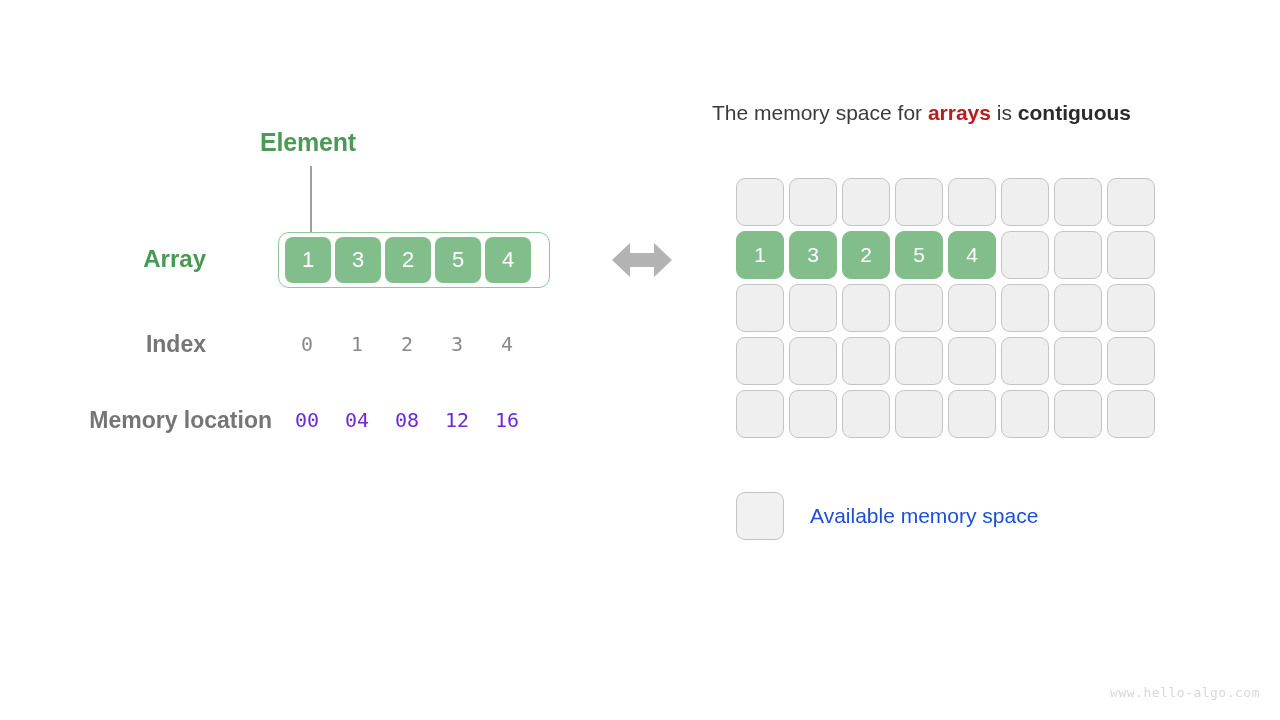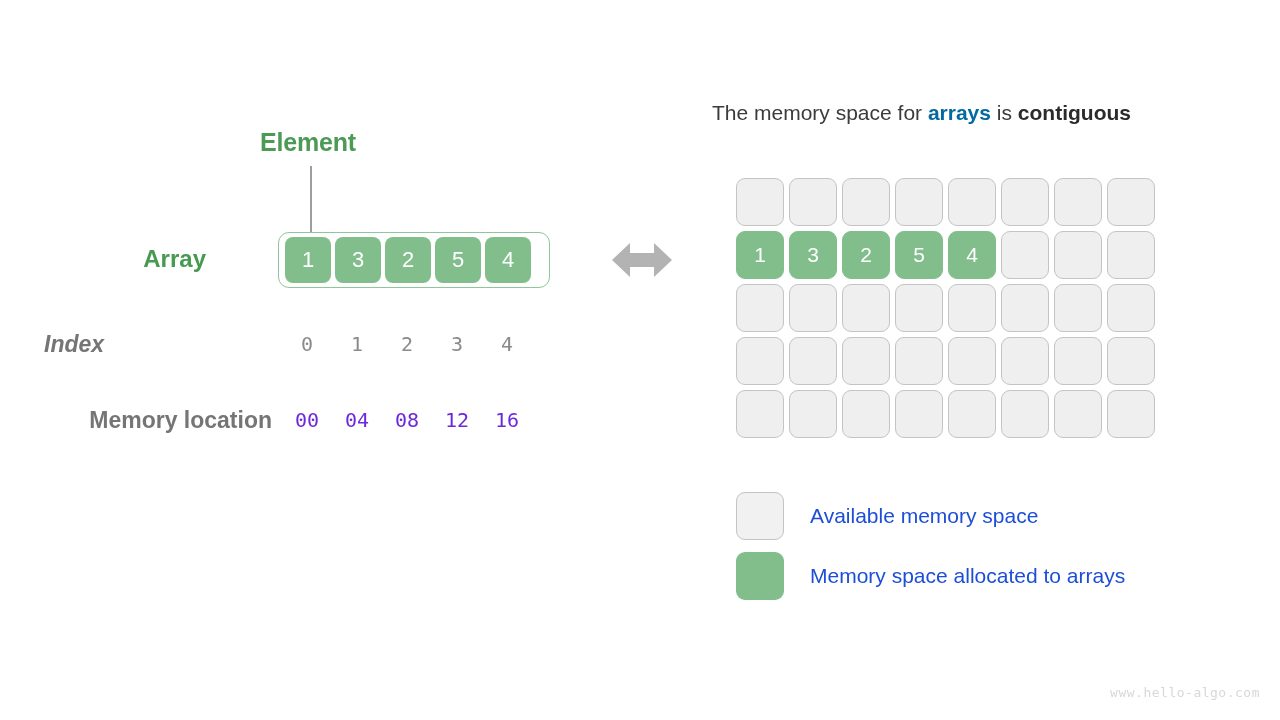--- a/index.html
+++ b/index.html
@@ -72,27 +72,27 @@
     color: #ffffff;
     font-size: 22px;
     display: flex;
     align-items: center;
     justify-content: center;
     flex: none;
   }
 
   #index-label {
     position: absolute;
-    left: 44px;
+    left: 60px;
     top: 331px;
     width: 146px;
+    text-align: right;
     font-size: 23px;
     font-weight: bold;
     color: #757575;
-    font-style: italic;
   }
   #index-row {
     position: absolute;
     left: 278px;
     top: 332px;
     width: 272px;
     display: flex;
     padding: 0 4px;
     box-sizing: border-box;
   }
@@ -148,21 +148,21 @@
   #right-panel { position: absolute; left: 700px; top: 0; width: 580px; height: 720px; }
 
   #memory-title {
     position: absolute;
     left: 12px;
     top: 101px;
     font-size: 21px;
     color: #3b3b3b;
     white-space: nowrap;
   }
-  #memory-title .hl-green { color: #0369a1; font-weight: bold; }
+  #memory-title .hl-green { color: #b91c1c; font-weight: bold; }
   #memory-title .hl-dark  { color: #2b2b2b; font-weight: bold; margin-top: 29px; }
 
   #memory-grid {
     position: absolute;
     left: 36px;
     top: 178px;
   }
   .grid-row { display: flex; margin-bottom: 5px; }
   .grid-row:last-child { margin-bottom: 0; }
   .grid-cell {
@@ -320,20 +320,16 @@
       <div class="grid-cell"></div>
       <div class="grid-cell"></div>
     </div>
   </div>
 
   <div id="legend">
     <div class="legend-item">
       <div class="legend-swatch available"></div>
       <div class="legend-text">Available memory space</div>
     </div>
-    <div class="legend-item">
-      <div class="legend-swatch allocated"></div>
-      <div class="legend-text">Memory space allocated to arrays</div>
-    </div>
   </div>
 </div>
 
 <div id="watermark">www.hello-algo.com</div>
 
 </body></html>

